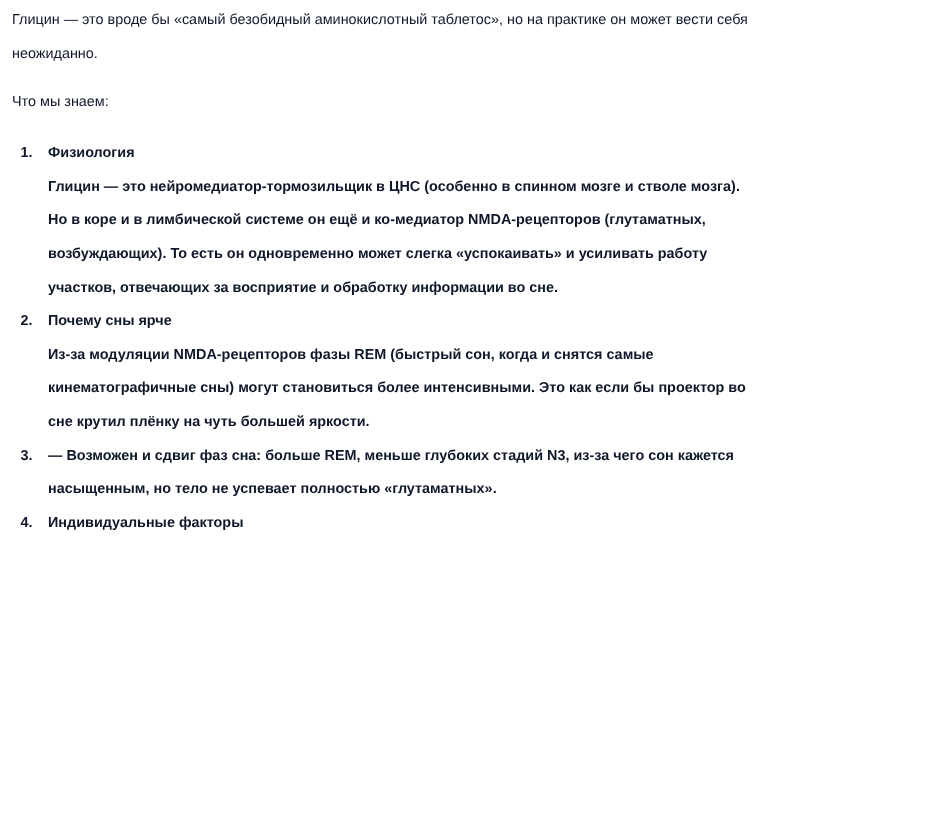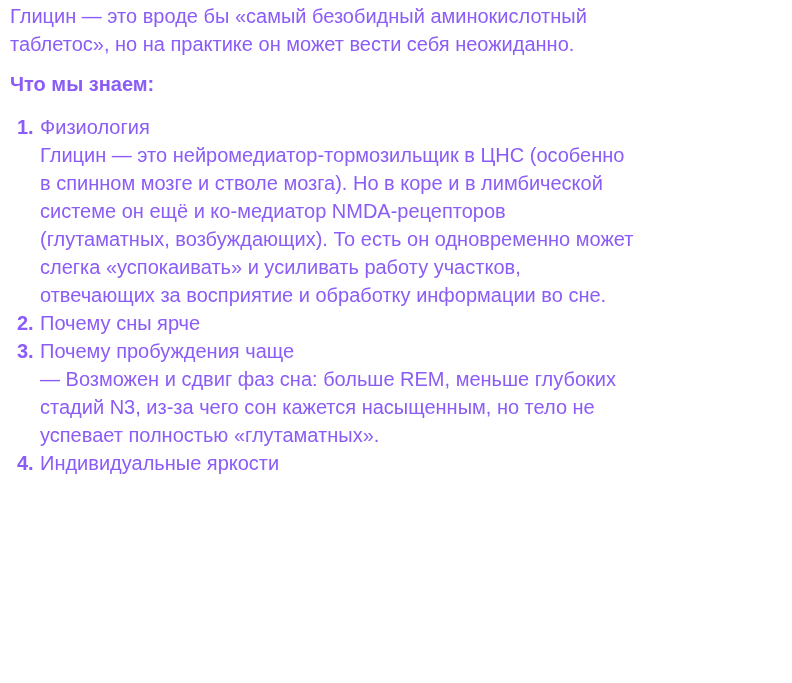--- a/index.html
+++ b/index.html
@@ -7,34 +7,33 @@
     padding: 0;
     background: #ffffff;
   }
   .page {
     width: 651px;
     height: 683px;
     box-sizing: border-box;
     padding: 2px 16px 0 10px;
     overflow: hidden;
     background: #ffffff;
-    color: #8b5cf6;
+    color: #0f172a;
     font-family: "Liberation Sans", "DejaVu Sans", sans-serif;
-    font-size: 20px;
+    font-size: 12px;
     line-height: 28px;
     -webkit-font-smoothing: antialiased;
   }
   .intro {
     margin: 0 0 12px 0;
     max-width: 736px;
   }
   .subtitle {
     margin: 0 0 15px 0;
     max-width: 736px;
-    font-weight: bold;
   }
   .num-list {
     margin: 0;
     padding: 0;
   }
   .li-row {
     display: flex;
     align-items: flex-start;
     margin: 0;
   }
@@ -44,24 +43,24 @@
     box-sizing: border-box;
     padding-left: 7px;
     font-weight: 700;
     white-space: nowrap;
   }
   .li-content {
     flex: 1 1 auto;
     min-width: 0;
   }
   .li-title {
-    font-weight: 400;
+    font-weight: 700;
   }
   .li-text {
-    font-weight: 400;
+    font-weight: 700;
   }
 </style>
 </head>
 <body>
 
 <div class="page">
 
   <p class="intro">Глицин — это вроде бы «самый безобидный аминокислотный таблетос», но на практике он может вести себя неожиданно.</p>
 
   <p class="subtitle">Что мы знаем:</p>
@@ -73,32 +72,32 @@
       <div class="li-content">
         <div class="li-title">Физиология</div>
         <div class="li-text">Глицин — это нейромедиатор-тормозильщик в ЦНС (особенно в спинном мозге и стволе мозга). Но в коре и в лимбической системе он ещё и ко-медиатор NMDA-рецепторов (глутаматных, возбуждающих). То есть он одновременно может слегка «успокаивать» и усиливать работу участков, отвечающих за восприятие и обработку информации во сне.</div>
       </div>
     </div>
 
     <div class="li-row">
       <span class="li-marker">2.</span>
       <div class="li-content">
         <div class="li-title">Почему сны ярче</div>
+        <div class="li-text">Из-за модуляции NMDA-рецепторов фазы REM (быстрый сон, когда и снятся самые кинематографичные сны) могут становиться более интенсивными. Это как если бы проектор во сне крутил плёнку на чуть большей яркости.</div>
       </div>
     </div>
 
     <div class="li-row">
       <span class="li-marker">3.</span>
       <div class="li-content">
-        <div class="li-title">Почему пробуждения чаще</div>
         <div class="li-text">— Возможен и сдвиг фаз сна: больше REM, меньше глубоких стадий N3, из-за чего сон кажется насыщенным, но тело не успевает полностью «глутаматных».</div>
       </div>
     </div>
 
     <div class="li-row">
       <span class="li-marker">4.</span>
       <div class="li-content">
-        <div class="li-title">Индивидуальные яркости</div>
+        <div class="li-title">Индивидуальные факторы</div>
       </div>
     </div>
 
   </div>
 </div>
 
 </body></html>

